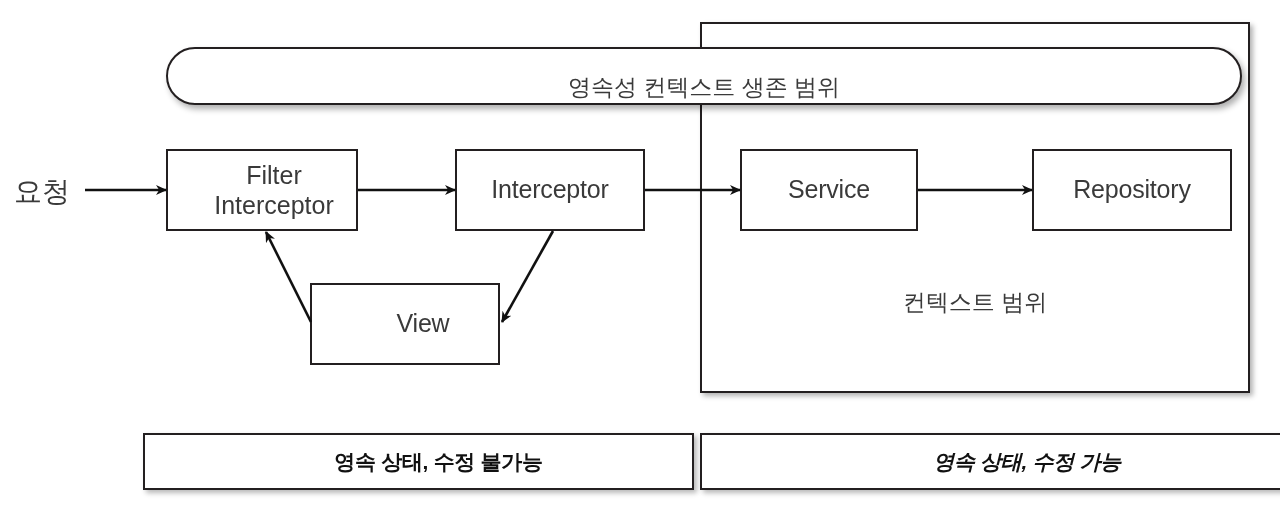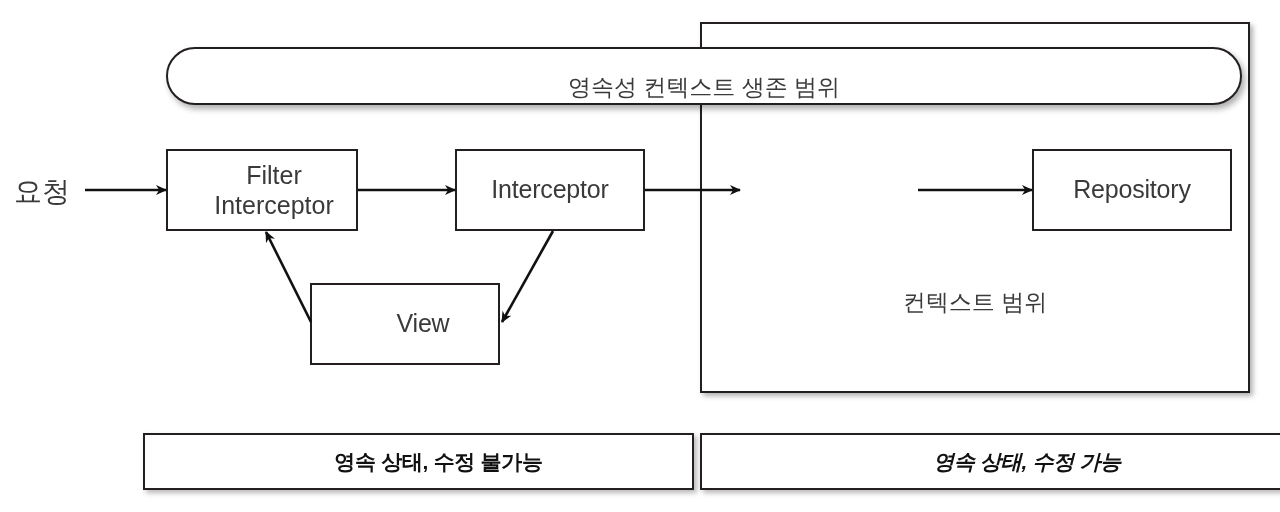--- a/index.html
+++ b/index.html
@@ -116,20 +116,23 @@
   </div>
 
   <div class="box node" style="left:455px; top:149px; width:190px; height:82px;">
     <span>Interceptor</span>
   </div>
 
   <div class="box node" style="left:310px; top:283px; width:190px; height:82px;padding-left:36px;">
     <span>View</span>
   </div>
 
+  <div class="box node" style="left:740px; top:149px; width:178px; height:82px;">
+    <span>Service</span>
+  </div>
 
   <div class="box node" style="left:1032px; top:149px; width:200px; height:82px;">
     <span>Repository</span>
   </div>
 
   <svg class="overlay" viewBox="0 0 1280 512">
     <defs>
       <marker id="ah" markerWidth="12" markerHeight="12" refX="10" refY="5" orient="auto" markerUnits="userSpaceOnUse">
         <path d="M0,0 L11,5 L0,10 L3.2,5 Z" fill="#111111"></path>
       </marker>

